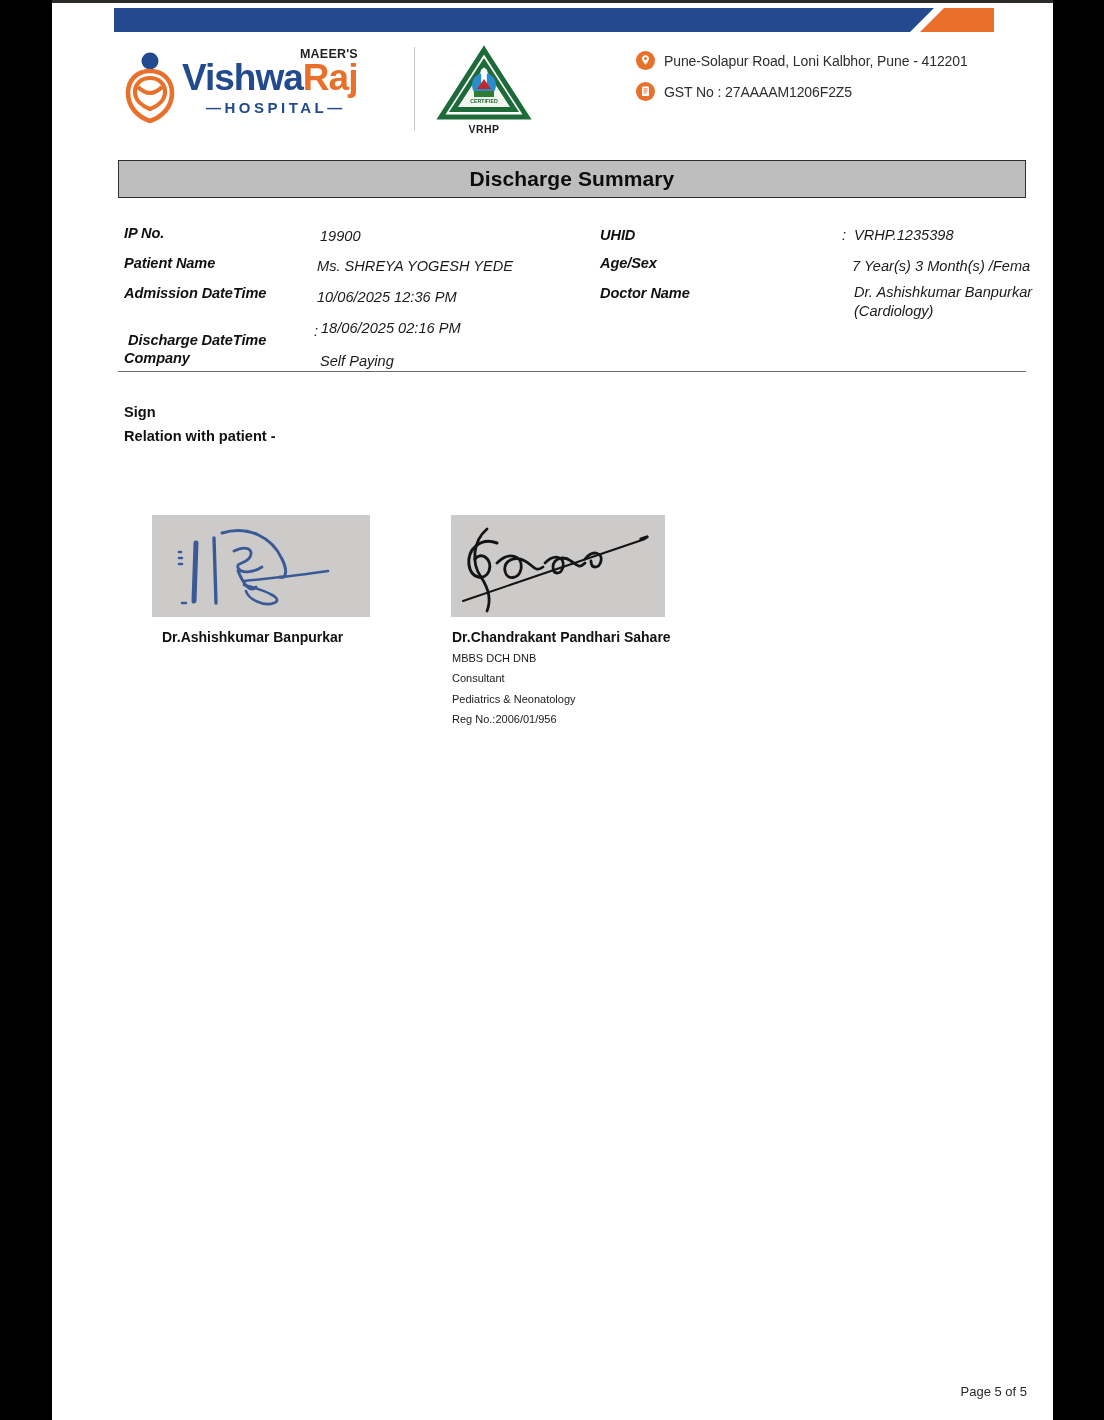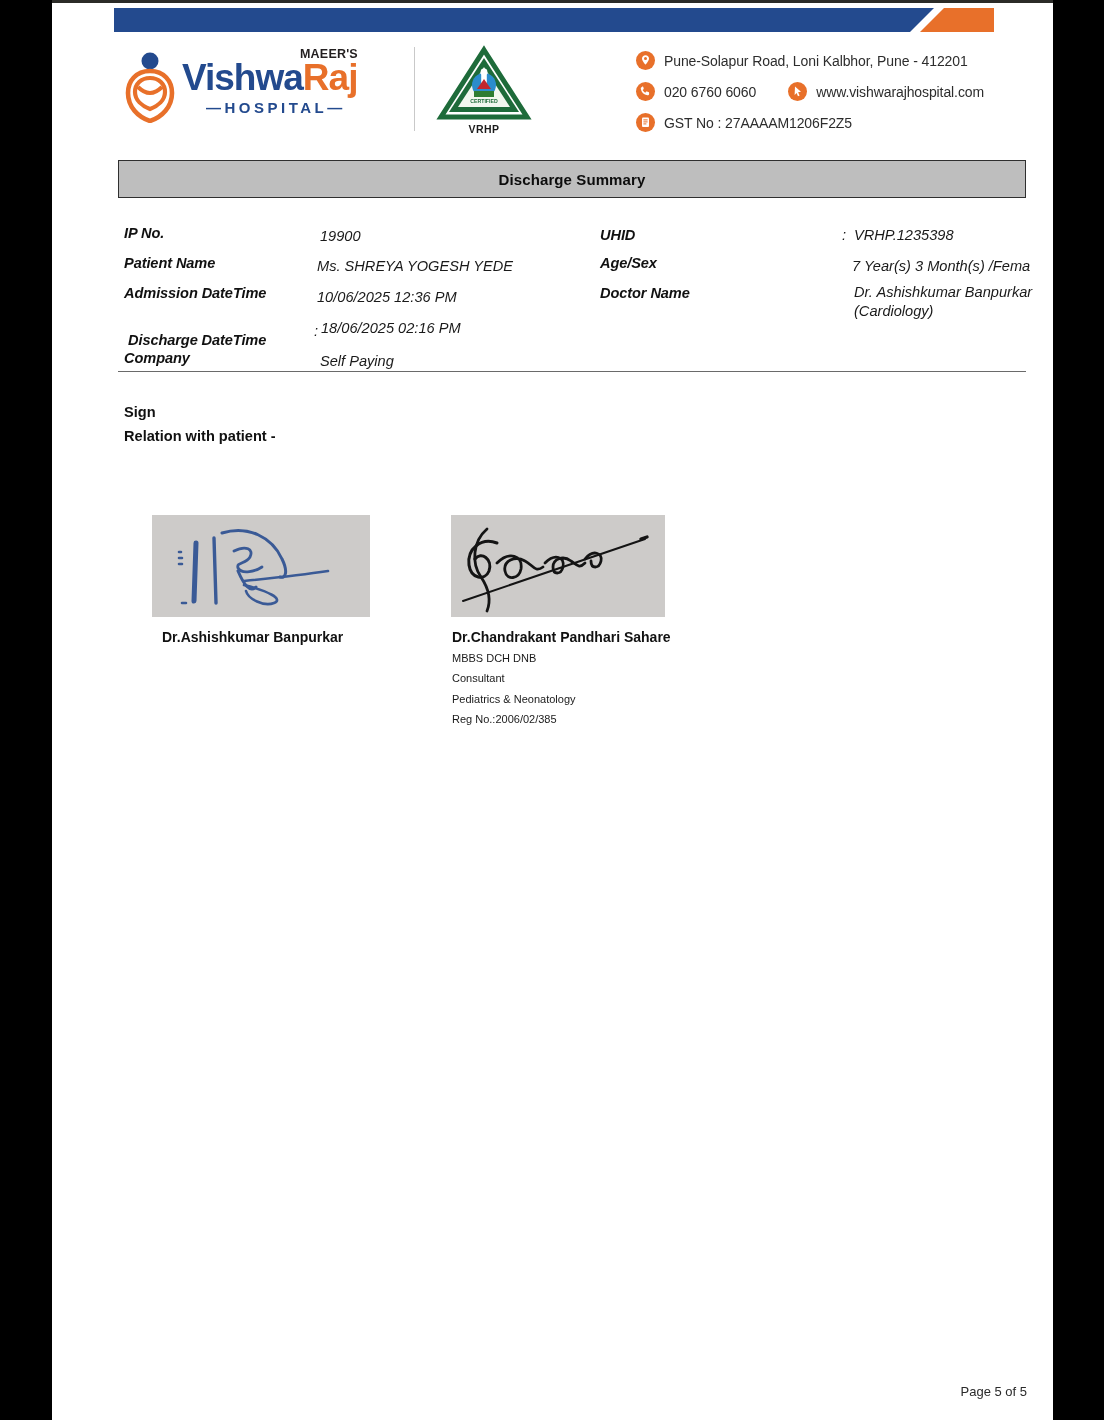--- a/index.html
+++ b/index.html
@@ -173,21 +173,21 @@
     width: 908px;
     height: 38px;
     background: #bebebe;
     border: 1.6px solid #2f2f2f;
     box-sizing: border-box;
     display: flex;
     align-items: center;
     justify-content: center;
   }
   .title-bar span {
-    font-size: 15px;
+    font-size: 21px;
     font-weight: bold;
     color: #0d0d0d;
     letter-spacing: .1px;
   }
 
   
   .details {
     position: absolute;
     left: 0px;
     top: 210px;
@@ -319,35 +319,20 @@
           <svg width="19" height="19" viewBox="0 0 19 19">
             <path d="M9.5 4.2 c-2 0-3.5 1.5-3.5 3.4 0 2.5 3.5 6.2 3.5 6.2 s3.5-3.7 3.5-6.2 c0-1.9-1.5-3.4-3.5-3.4 z" fill="#ffffff"></path>
             <circle cx="9.5" cy="7.6" r="1.5" fill="#e8702a"></circle>
           </svg>
         </span>
         <span class="c-txt">Pune-Solapur Road, Loni Kalbhor, Pune - 412201</span>
       </div>
       <div class="c-row">
         <span class="c-ico">
           <svg width="19" height="19" viewBox="0 0 19 19">
-            <path d="M6.2 5 c-.9 0-1.6 .8-1.4 1.7 .6 3.6 3 6 6.6 6.6 .9 .2 1.7-.5 1.7-1.4 v-1 c0-.4-.3-.8-.7-.9 l-1.6-.4 c-.4-.1-.8 .1-1 .4 l-.4 .7 c-1.2-.6-2.2-1.6-2.8-2.8 l .7-.4 c .4-.2 .5-.6 .4-1 l-.4-1.6 c-.1-.4-.5-.7-.9-.7 z" fill="#ffffff"></path>
-          </svg>
-        </span>
-        <span class="c-txt">020 6760 6060</span>
-        <span class="c-gap"></span>
-        <span class="c-ico">
-          <svg width="19" height="19" viewBox="0 0 19 19">
-            <path d="M7 4.4 L13 9.8 L10.1 10.2 L11.6 13.6 L10 14.3 L8.6 10.9 L6.6 12.9 Z" fill="#ffffff"></path>
-          </svg>
-        </span>
-        <span class="c-txt">www.vishwarajhospital.com</span>
-      </div>
-      <div class="c-row">
-        <span class="c-ico">
-          <svg width="19" height="19" viewBox="0 0 19 19">
             <rect x="6" y="4.6" width="7" height="9.4" rx="1" fill="#ffffff"></rect>
             <rect x="7.4" y="6.4" width="4.2" height="1" fill="#e8702a"></rect>
             <rect x="7.4" y="8.4" width="4.2" height="1" fill="#e8702a"></rect>
             <rect x="7.4" y="10.4" width="3" height="1" fill="#e8702a"></rect>
           </svg>
         </span>
         <span class="c-txt">GST No : 27AAAAM1206F2Z5</span>
       </div>
     </div>
   </div>
@@ -423,18 +408,18 @@
     </svg>
   </div>
 
   <div class="sig-caption" id="cap-1">Dr.Ashishkumar  Banpurkar</div>
   <div class="sig-caption" id="cap-2">Dr.Chandrakant  Pandhari  Sahare</div>
 
   <div class="sig-creds">
     <div>MBBS DCH DNB</div>
     <div>Consultant</div>
     <div>Pediatrics &amp; Neonatology</div>
-    <div>Reg No.:2006/02/385</div>
+    <div>Reg No.:2006/01/956</div>
   </div>
 
   <div class="footer">Page 5 of 5</div>
 
 </div>
 
 </body></html>

